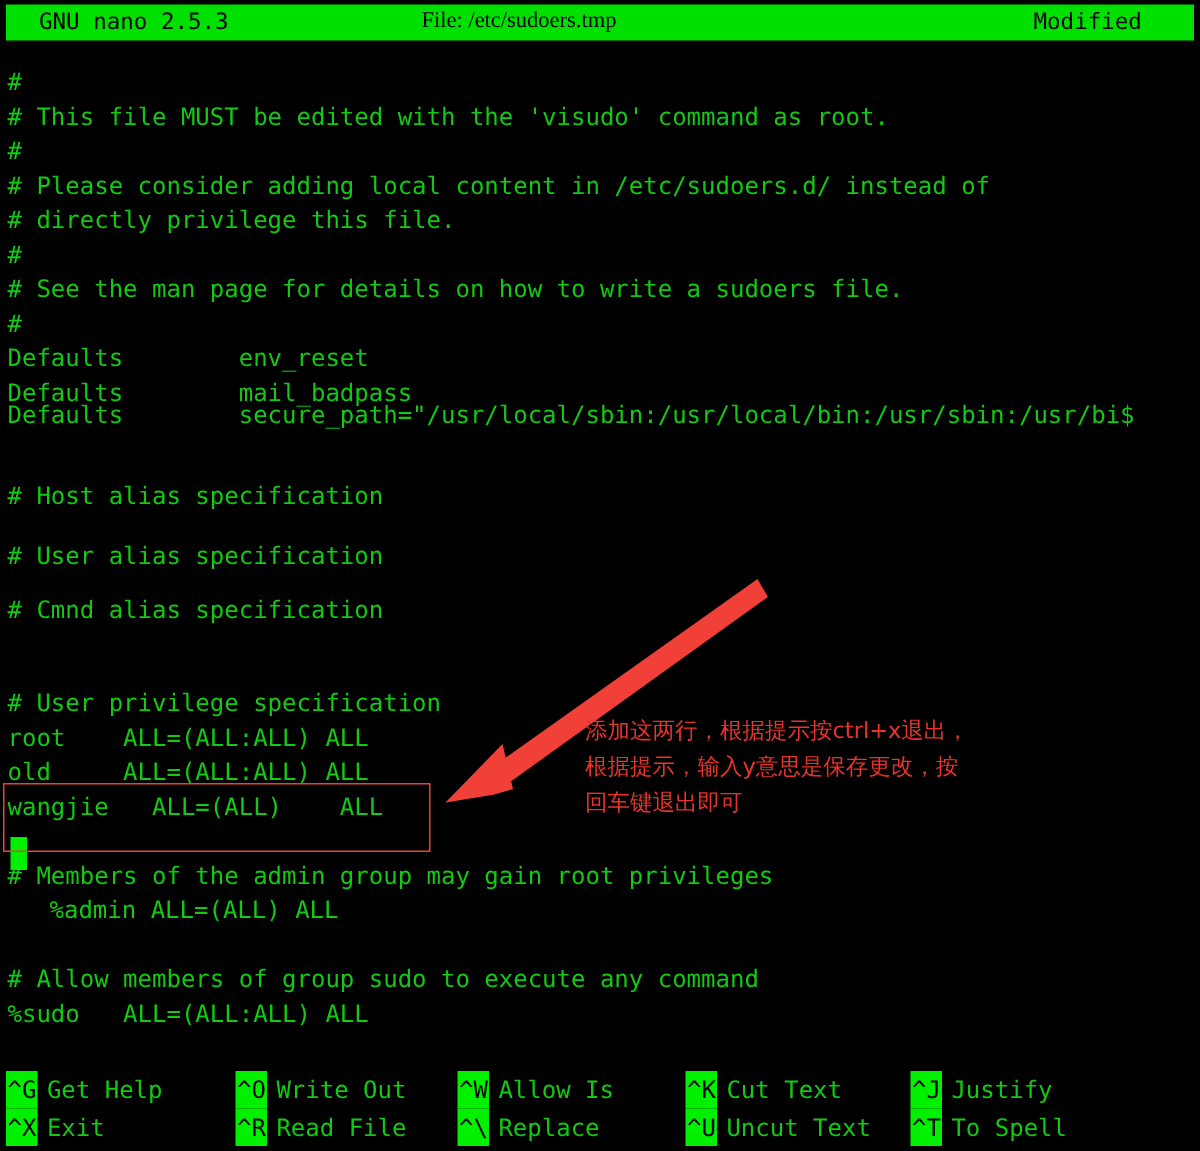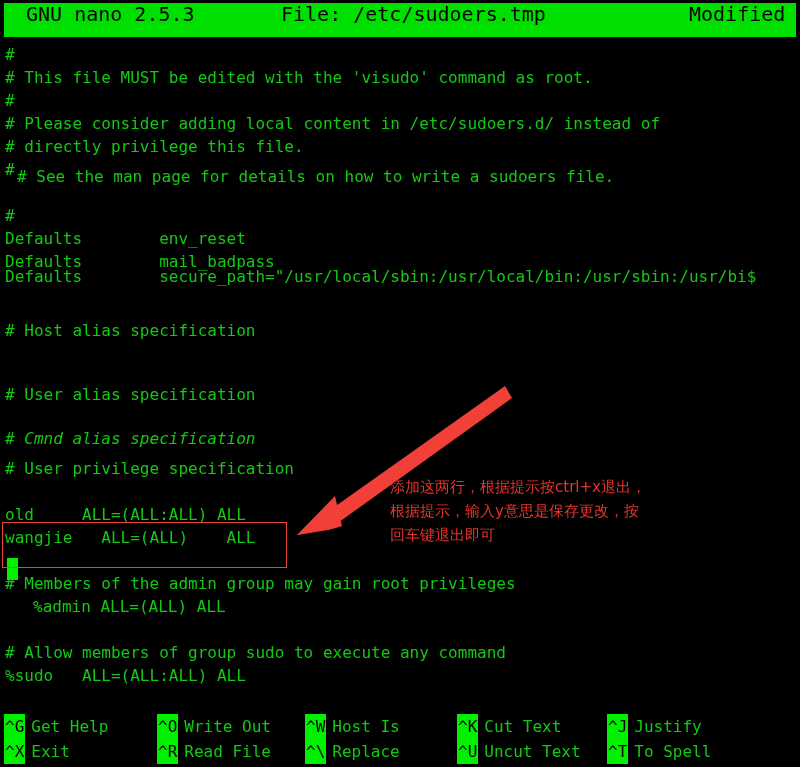--- a/index.html
+++ b/index.html
@@ -14,33 +14,33 @@
     overflow: hidden;
     font-family: "DejaVu Sans Mono", monospace;
   }
 
   
   #title-bar {
     position: absolute;
     left: 4px;
     top: 3px;
     width: 792px;
-    height: 34px;
+    height: 24px;
     background: #00e000;
     color: #000000;
-    font-size: 20px;
+    font-size: 15px;
     line-height: 22px;
     white-space: pre;
   }
   #title-bar .tb-cell {
     position: absolute;
     top: 0;
   }
   #tb-version { left: 22px; }
-  #tb-file    { left: 277px; }
+  #tb-file    { left: 277px; font-family: Liberation Serif, serif; }
   #tb-state   { left: 685px; }
 
   
   #editor {
     position: absolute;
     left: 0;
     top: 43px;
     width: 800px;
     height: 660px;
   }
@@ -146,33 +146,34 @@
   <span class="tb-cell" id="tb-state">Modified</span>
 </div>
 
 <div id="editor">
     <div class="line" style="top: 0px;">#</div>
     <div class="line" style="top: 23px;"># This file MUST be edited with the 'visudo' command as root.</div>
     <div class="line" style="top: 46px;">#</div>
     <div class="line" style="top: 69px;"># Please consider adding local content in /etc/sudoers.d/ instead of</div>
     <div class="line" style="top: 92px;"># directly privilege this file.</div>
     <div class="line" style="top: 115px;">#</div>
-    <div class="line" style="top: 122px; margin-left: 12px;"># See the man page for details on how to write a sudoers file.</div>
+    <div class="line" style="top: 138px;"># See the man page for details on how to write a sudoers file.</div>
     <div class="line" style="top: 161px;">#</div>
     <div class="line" style="top: 184px;">Defaults        env_reset</div>
     <div class="line" style="top: 207px;">Defaults        mail_badpass</div>
     <div class="line" style="top: 222px;">Defaults        secure_path="/usr/local/sbin:/usr/local/bin:/usr/sbin:/usr/bi$</div>
     <div class="line" style="top: 253px;"></div>
     <div class="line" style="top: 276px;"># Host alias specification</div>
     <div class="line" style="top: 299px;"></div>
-    <div class="line" style="top: 340px;"># User alias specification</div>
+    <div class="line" style="top: 316px;"># User alias specification</div>
     <div class="line" style="top: 345px;"></div>
-    <div class="line" style="top: 384px; font-style: italic;"># Cmnd alias specification</div>
+    <div class="line" style="top: 352px;"># Cmnd alias specification</div>
     <div class="line" style="top: 391px;"></div>
     <div class="line" style="top: 414px;"># User privilege specification</div>
+    <div class="line" style="top: 437px;">root    ALL=(ALL:ALL) ALL</div>
     <div class="line" style="top: 460px;">old     ALL=(ALL:ALL) ALL</div>
     <div class="line" style="top: 483px;">wangjie   ALL=(ALL)    ALL</div>
     <div class="line" style="top: 506px;"></div>
     <div class="line" style="top: 529px;"># Members of the admin group may gain root privileges</div>
     <div class="line" style="top: 552px; margin-left: 28px;">%admin ALL=(ALL) ALL</div>
     <div class="line" style="top: 575px;"></div>
     <div class="line" style="top: 598px; text-align: right;"># Allow members of group sudo to execute any command</div>
     <div class="line" style="top: 621px;">%sudo   ALL=(ALL:ALL) ALL</div>
   </div>
 <div id="cursor-block"></div>
@@ -195,21 +196,21 @@
 <div id="help-bar">
     <div class="help-col" style="left: 4px;">
       <div class="help-entry row-top"><span class="help-key">^G</span><span class="help-label">Get Help</span></div>
       <div class="help-entry row-bot"><span class="help-key">^X</span><span class="help-label">Exit</span></div>
     </div>
     <div class="help-col" style="left: 157px;">
       <div class="help-entry row-top"><span class="help-key">^O</span><span class="help-label">Write Out</span></div>
       <div class="help-entry row-bot"><span class="help-key">^R</span><span class="help-label">Read File</span></div>
     </div>
     <div class="help-col" style="left: 305px;">
-      <div class="help-entry row-top"><span class="help-key">^W</span><span class="help-label">Host Is</span></div>
+      <div class="help-entry row-top"><span class="help-key">^W</span><span class="help-label">Allow Is</span></div>
       <div class="help-entry row-bot"><span class="help-key">^\</span><span class="help-label">Replace</span></div>
     </div>
     <div class="help-col" style="left: 457px;">
       <div class="help-entry row-top"><span class="help-key">^K</span><span class="help-label">Cut Text</span></div>
       <div class="help-entry row-bot"><span class="help-key">^U</span><span class="help-label">Uncut Text</span></div>
     </div>
     <div class="help-col" style="left: 607px;">
       <div class="help-entry row-top"><span class="help-key">^J</span><span class="help-label">Justify</span></div>
       <div class="help-entry row-bot"><span class="help-key">^T</span><span class="help-label">To Spell</span></div>
     </div>

